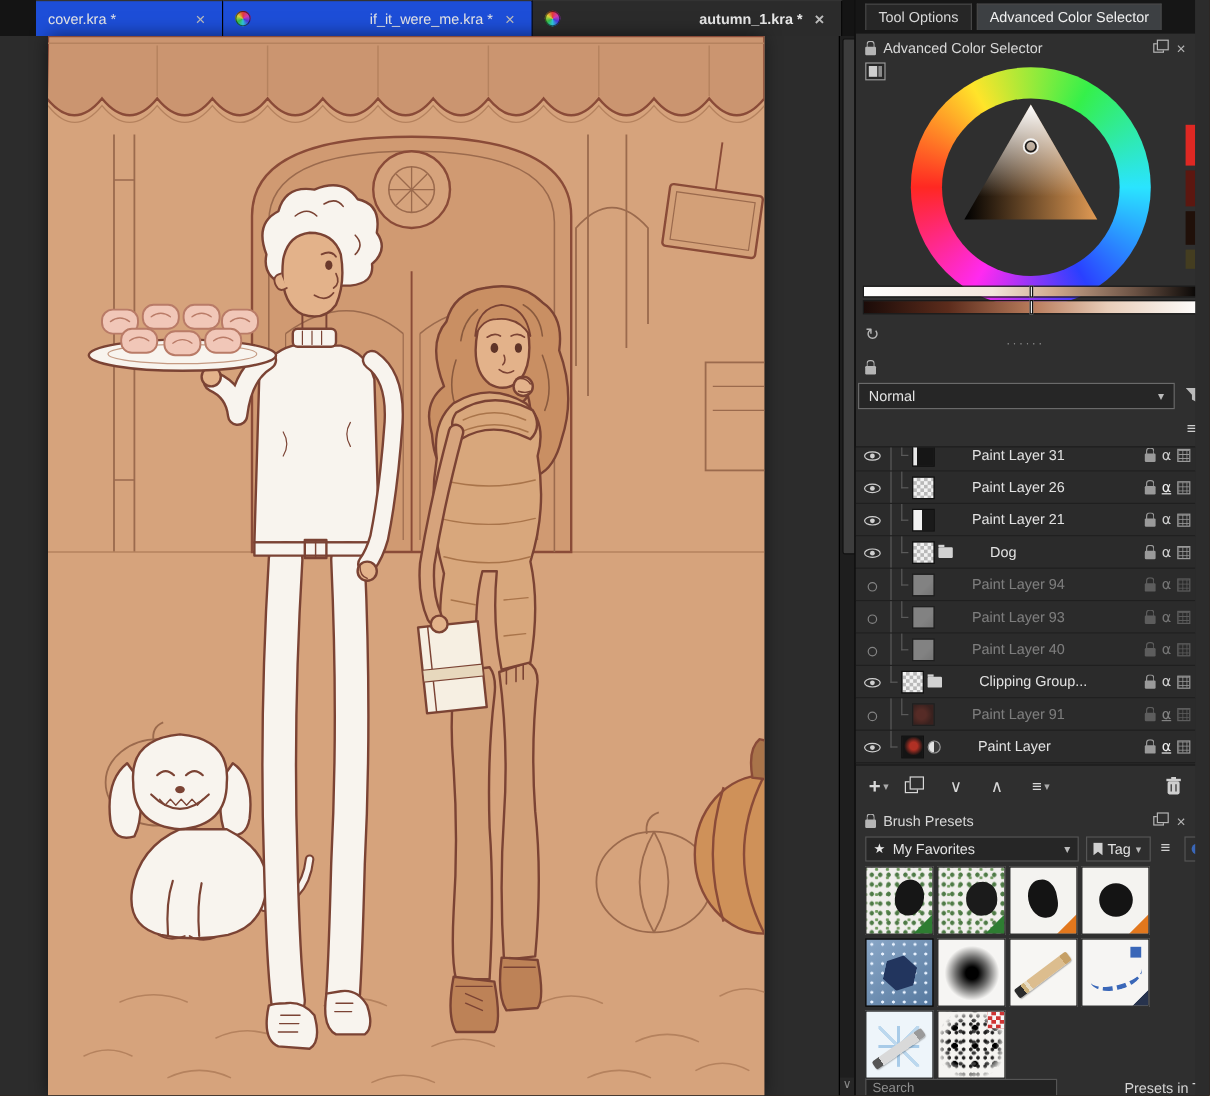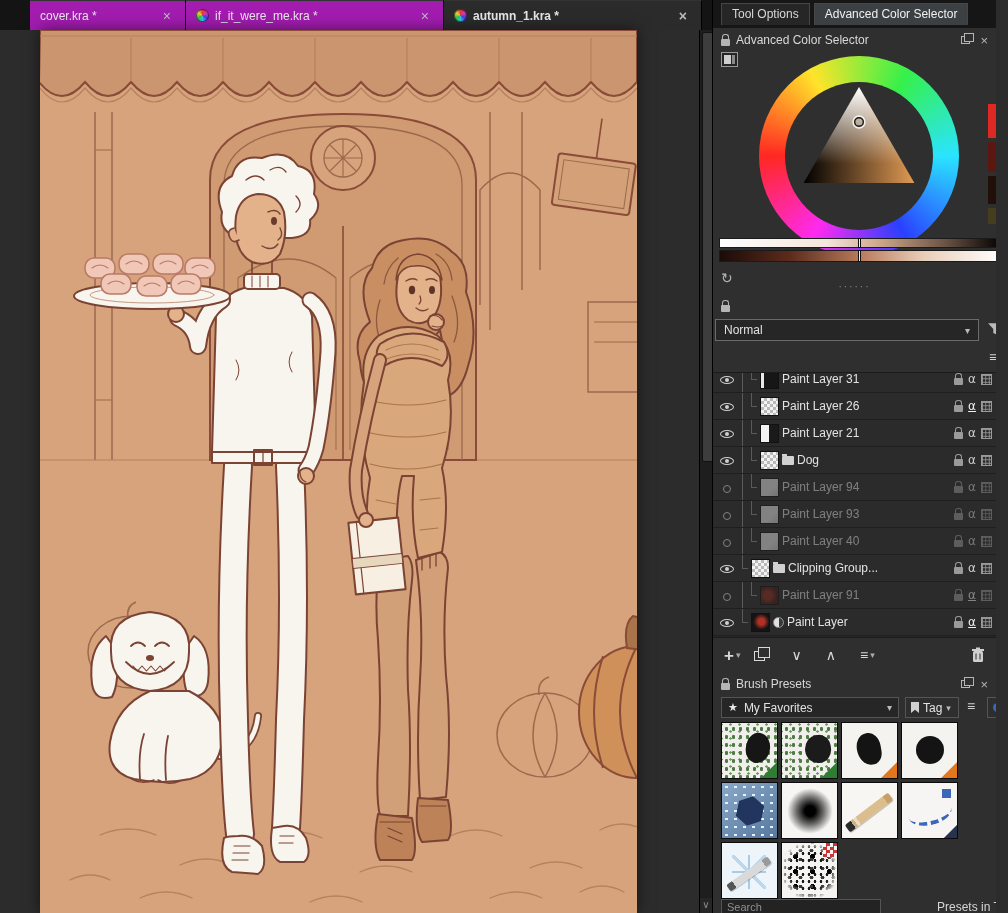--- a/index.html
+++ b/index.html
@@ -5,25 +5,25 @@
   * { box-sizing: border-box; margin: 0; padding: 0; }
   html,body { background:#111; }
   .app {
     position:relative; width:1008px; height:913px; overflow:hidden;
     background:#2c2c2c; font-family:"Liberation Sans", sans-serif; color:#ddd;
     -webkit-user-select:none; user-select:none;
   }
   
   .tabbar { position:absolute; left:0; top:0; width:712px; height:30px; background:#141414; display:flex; align-items:stretch; }
   .tabbar .corner { width:30px; background:#141414; }
-  .doc-tab { display:flex; align-items:center; gap:6px; padding:0 10px; background:#a21caf; border-right:1px solid #000; border-top:1px solid #333; font-size:12px; color:#e6e6e6; }
+  .doc-tab { display:flex; align-items:center; gap:6px; padding:0 10px; background:#1d4ed8; border-right:1px solid #000; border-top:1px solid #333; font-size:12px; color:#e6e6e6; }
   .doc-tab.t1 { width:156px; }
   .doc-tab.t2 { width:258px; }
   .doc-tab.t3 { width:258px; background:#2b2b2b;font-weight:bold; }
-  .doc-tab .label { flex:1; text-align:left; white-space:nowrap; overflow:hidden; }
+  .doc-tab .label { flex:1; text-align:right; white-space:nowrap; overflow:hidden; }
   .doc-tab.t1 .label { text-align:left; }
   .doc-tab .close { color:#bbb; font-size:14px; line-height:1; padding:2px 4px; }
   .krita-ico { width:13px; height:13px; border-radius:50%; flex:0 0 13px;
     background: conic-gradient(#e33a3a,#d23ab0,#4a3ae0,#2ec9e0,#35c04a,#e0d23a,#e33a3a);
     box-shadow: inset 0 0 0 1px rgba(0,0,0,.55); }
   
   .canvas-area { position:absolute; left:0; top:30px; width:699px; height:883px; background:#2c2c2c; }
   .canvas { position:absolute; left:40px; top:0; width:597px; height:883px; overflow:hidden; background:#d6a37c; box-shadow:0 0 14px rgba(0,0,0,.55); }
   .canvas svg { display:block; }
   
@@ -88,21 +88,21 @@
   .t-dark { background:linear-gradient(90deg,#e8e8e8 0 3px,#161616 3px); }
   .t-checker { background:repeating-conic-gradient(#b9b9b9 0 25%, #f2f2f2 0 50%) 0 0/6px 6px; }
   .t-split { background:linear-gradient(90deg,#f2f2f2 0 45%,#1a1a1a 45%); }
   .t-light { background:linear-gradient(135deg,#ececec 60%,#cfcfcf); }
   .t-red { background:radial-gradient(circle at 40% 50%, #8a2c20 30%, #4a1610 70%); }
   .t-mask { background:radial-gradient(circle at 55% 45%, #b03024 24%, #141414 60%); }
   .tico { flex:0 0 auto; }
   .folder { width:12px; height:9px; background:#d2d2d2; border-radius:1px; position:relative; }
   .folder::before { content:''; position:absolute; top:-2px; left:0; width:5px; height:2px; background:#d2d2d2; }
   .maskico { width:11px; height:11px; border-radius:50%; background:linear-gradient(90deg,#e2e2e2 0 50%, #3a3a3a 50%); border:1px solid #999; }
-  .lname { flex:1; font-size:12px; color:#e2e2e2; white-space:nowrap; overflow:hidden; }
+  .lname { flex:1; font-size:12px; color:#e2e2e2; white-space:nowrap; overflow:hidden;margin-left:28px; }
   .ricons { display:flex; align-items:center; gap:5px; padding-right:2px; }
   .lockico { width:9px; height:7px; background:#9a9a9a; border-radius:1px; position:relative; margin-top:4px; }
   .lockico::before { content:''; position:absolute; width:5px; height:5px; border:1.4px solid #9a9a9a; border-bottom:none; border-radius:3px 3px 0 0; left:1px; top:-5px; }
   .alpha { font-size:12px; color:#cfcfcf; line-height:1; font-family:"DejaVu Sans", sans-serif; }
   .alpha.inh { color:#efefef; text-decoration:underline; }
   .gridico { width:11px; height:11px; border:1px solid #9a9a9a;
     background-image:linear-gradient(#9a9a9a 1px,transparent 1px),linear-gradient(90deg,#9a9a9a 1px,transparent 1px);
     background-size:3.4px 3.4px; }
   
   .layer-toolbar { position:absolute; left:0; right:0; top:641px; height:28px; display:flex; align-items:center; gap:4px; padding:0 8px; }

